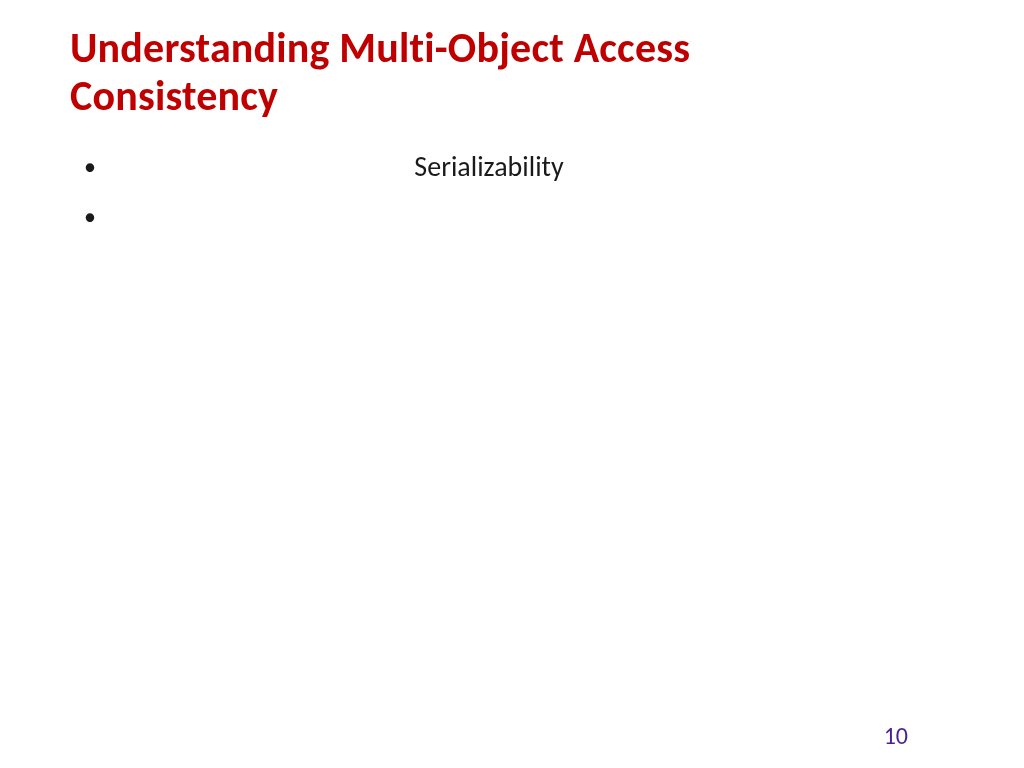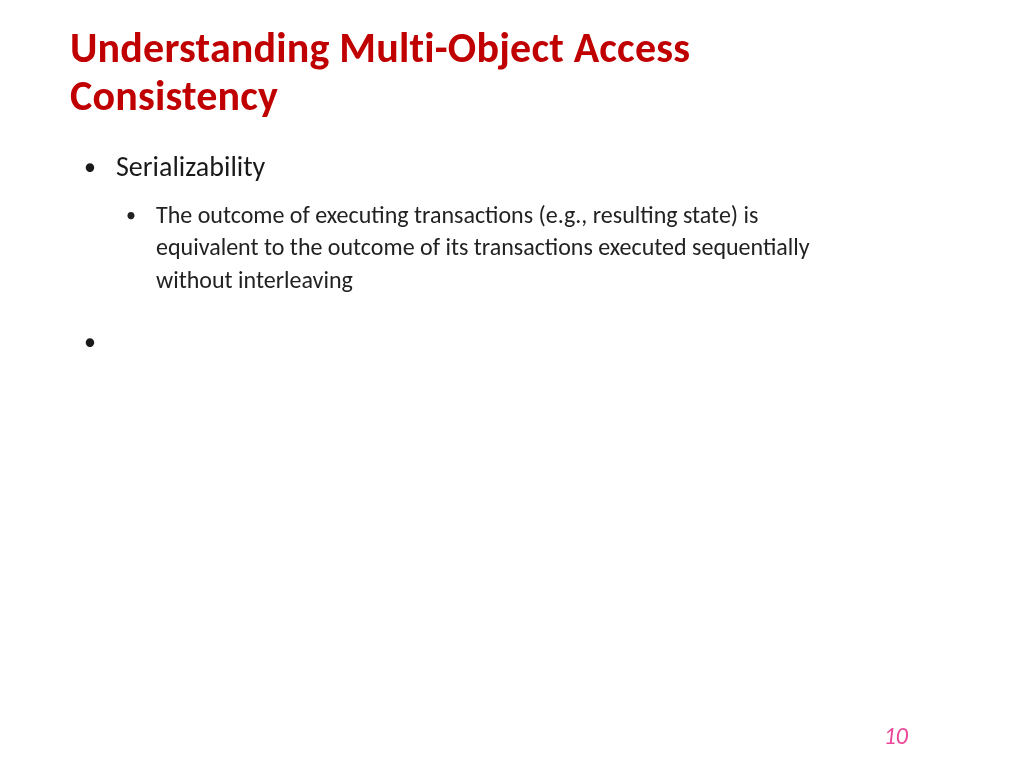--- a/index.html
+++ b/index.html
@@ -1,37 +1,34 @@
 <!DOCTYPE html>
 <html><head>
 <meta charset="utf-8">
 <style>
   * { margin: 0; padding: 0; box-sizing: border-box; }
   html, body { width: 1024px; height: 768px; background: #fff; font-family: Calibri, "Segoe UI", Arial, sans-serif; color: #1a1a1a; overflow: hidden; }
   .slide { position: relative; width: 932px; height: 768px; padding: 24px 70px 0 70px; }
   .title { color: #c00000; font-weight: 700; font-size: 42px; line-height: 1.15; margin-bottom: 28px; letter-spacing: 0.2px; }
-  ul.level1 { list-style: none; padding-left: 0; }
+  ul.level1 { list-style: none; padding-left: 0; text-align: center; }
   ul.level1 > li { position: relative; padding-left: 46px; font-size: 28px; line-height: 1.3; margin-bottom: 14px; }
   ul.level1 > li::before { content: "•"; position: absolute; left: 14px; top: 0; font-size: 24px; line-height: 1.5; }
   ul.level2 { list-style: none; padding-left: 0; margin-top: 14px; margin-bottom: 28px; }
   ul.level2 > li { position: relative; padding-left: 40px; font-size: 24px; line-height: 1.35; color: #222; }
   ul.level2 > li::before { content: "•"; position: absolute; left: 10px; top: 0; font-size: 20px; line-height: 1.6; }
-  .pagenum { position: absolute; right: 24px; bottom: 18px; font-size: 24px; color: #ec4899; font-style: italic; }
+  .pagenum { position: absolute; right: 24px; bottom: 18px; font-size: 24px; color: #4c1d95; }
 </style>
 </head>
 <body>
 
 <div class="slide">
   <h1 class="title">Understanding Multi-Object Access Consistency</h1>
 
   <ul class="level1">
     <li>
       <span>Serializability</span>
-      <ul class="level2">
-        <li>The outcome of executing transactions (e.g., resulting state) is equivalent to the outcome of its transactions executed sequentially without interleaving</li>
-      </ul>
     </li>
     <li>
     </li>
   </ul>
 
   <div class="pagenum">10</div>
 </div>
 
 </body></html>

